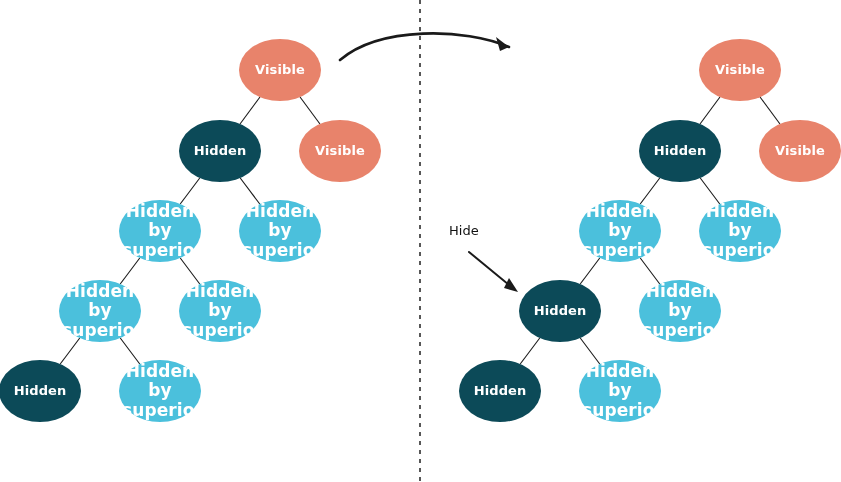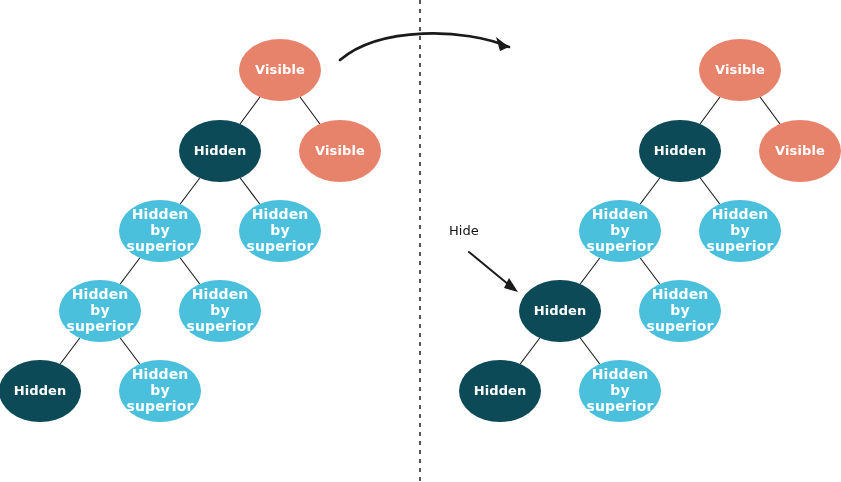--- a/index.html
+++ b/index.html
@@ -34,21 +34,21 @@
     align-items: center;
     justify-content: center;
     text-align: center;
     color: #ffffff;
     font-weight: 700;
     line-height: 1.12;
     letter-spacing: 0.1px;
     z-index: 3;
   }
   .node.one-line { font-size: 13px; }
-  .node.two-line { font-size: 14px; }
+  .node.two-line { font-size: 17px; }
   .node span { display: block; width: 100%; padding: 0 3px; box-sizing: border-box; }
 
   .annot-label {
     position: absolute;
     font-size: 13px;
     color: #111111;
     font-weight: 400;
     white-space: nowrap;
     z-index: 4;
   }

